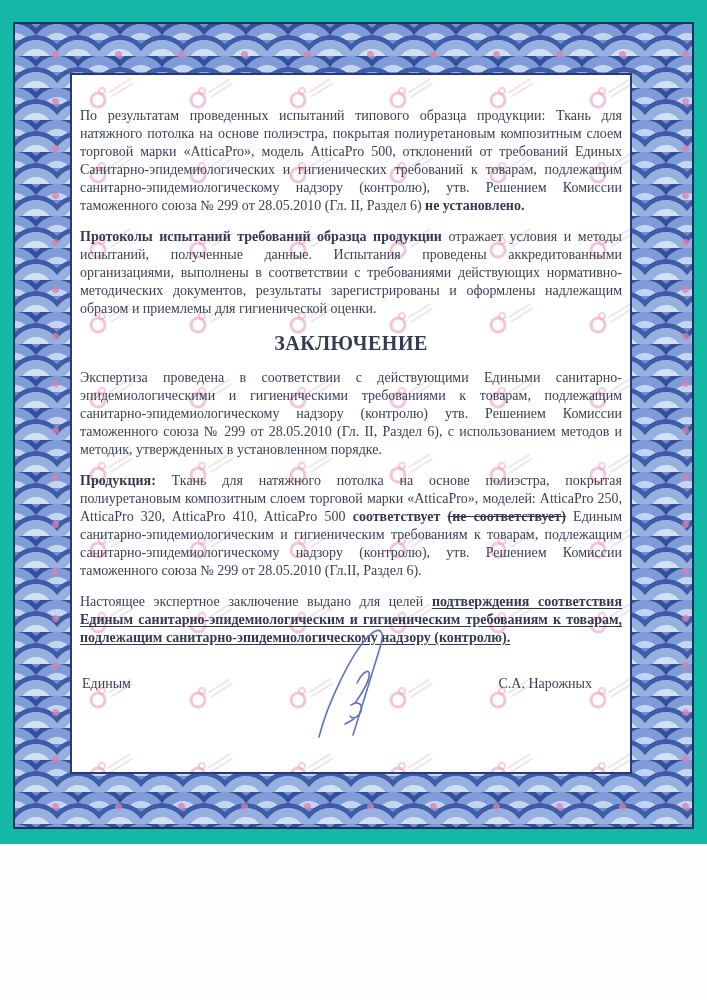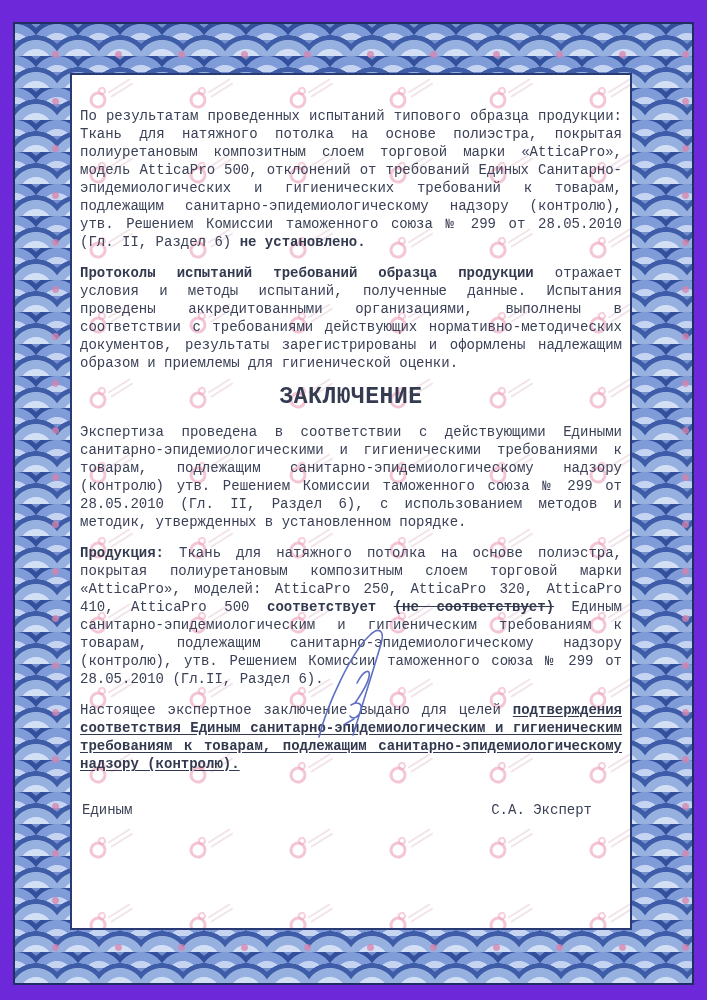--- a/index.html
+++ b/index.html
@@ -1,18 +1,18 @@
 <!DOCTYPE html>
 <html><head>
 <meta charset="utf-8">
 <style>
   html,body{margin:0;padding:0;background:#fdfdfe;}
   .page{
-    position:relative; width:707px; height:1000px; background:#6d28d9;
-    overflow:hidden; font-family:Liberation Mono, monospace;
+    position:relative; width:707px; height:844px; background:#14b8a6;
+    overflow:hidden; font-family:Liberation Serif, serif;
   }
   
   .band{
     position:absolute; inset:22px 13px 15px 13px; z-index:2;
     border:2px solid #1f2f63;
     background-color:#7490cc;
     background-image:
       radial-gradient(circle 5px at 50% 50%, rgba(216,130,172,.75) 0 3px, rgba(0,0,0,0) 4px),
       radial-gradient(circle farthest-side at 50% 128%, #d2dff5 0 38%, #96b0e0 40% 60%, #3e5ca8 62% 72%, rgba(0,0,0,0) 73%),
       radial-gradient(circle farthest-side at 50% 128%, #c4d4f1 0 38%, #7f9cd8 40% 60%, #32509c 62% 72%, rgba(0,0,0,0) 73%);
@@ -33,21 +33,21 @@
   .wm-lines{display:block; transform:rotate(-6deg); margin-top:1px;}
   .wm-lines i{display:block; width:26px; height:2px; border-radius:1px;
       background:rgba(187,122,150,.38); margin:3px 0;}
   .text-layer{
     position:relative; z-index:1; padding:32px 8px 0 8px;
     font-size:14px; line-height:18px; color:#3b4156; text-align:justify;
   }
   .text-layer p{margin:0 0 13px;}
   b{color:#333a4f;}
   h1{
-    text-align:center; font-size:23px; line-height:24px; font-weight:bold;
+    text-align:center; font-size:20px; line-height:24px; font-weight:bold;
     letter-spacing:.5px; color:#353c52; margin:12px 0 14px;
   }
   .struck{text-decoration:line-through;}
   .u{text-decoration:underline; text-underline-offset:2px;}
   .sig-row{
     display:flex; justify-content:space-between; align-items:center;
     margin-top:14px; padding:14px 30px 0 2px;
   }
   .sig-scribble{position:absolute; left:233px; top:552px; z-index:2; pointer-events:none;}
 </style>
@@ -576,21 +576,21 @@
       <h1>ЗАКЛЮЧЕНИЕ</h1>
 
       <p>Экспертиза проведена в соответствии с действующими Едиными санитарно-эпидемиологическими и гигиеническими требованиями к товарам, подлежащим санитарно-эпидемиологическому надзору (контролю) утв. Решением Комиссии таможенного союза № 299 от 28.05.2010 (Гл. II, Раздел 6), с использованием методов и методик, утвержденных в установленном порядке.</p>
 
       <p><b>Продукция:</b><span> Ткань для натяжного потолка на основе полиэстра, покрытая полиуретановым композитным слоем торговой марки «AtticaPro», моделей: AtticaPro 250, AtticaPro 320, AtticaPro 410, AtticaPro 500 </span><b>соответствует </b><b class="struck">(не соответствует)</b><span> Единым санитарно-эпидемиологическим и гигиеническим требованиям к товарам, подлежащим санитарно-эпидемиологическому надзору (контролю), утв. Решением Комиссии таможенного союза № 299 от 28.05.2010 (Гл.II, Раздел 6).</span></p>
 
       <p><span>Настоящее экспертное заключение выдано для целей </span><b class="u">подтверждения соответствия Единым санитарно-эпидемиологическим и гигиеническим требованиям к товарам, подлежащим санитарно-эпидемиологическому надзору (контролю).</b></p>
 
       <div class="sig-row">
         <span>Единым</span>
-        <span>С.А. Эксперт</span>
+        <span>С.А. Нарожных</span>
       </div>
 
     </div>
 
     <svg class="sig-scribble" width="92" height="112" viewBox="0 0 92 112">
       <g fill="none" stroke="#6070c2" stroke-width="1.6" stroke-linecap="round">
         <path d="M14,110 C22,78 46,26 64,9 C74,-1 80,3 76,17 C68,44 56,82 48,108"></path>
         <path d="M52,56 C58,44 66,40 64,50 C62,60 54,70 50,76"></path>
         <path d="M46,78 C52,74 58,76 56,84 C54,90 48,93 45,89"></path>
         <path d="M40,97 L49,92"></path>

